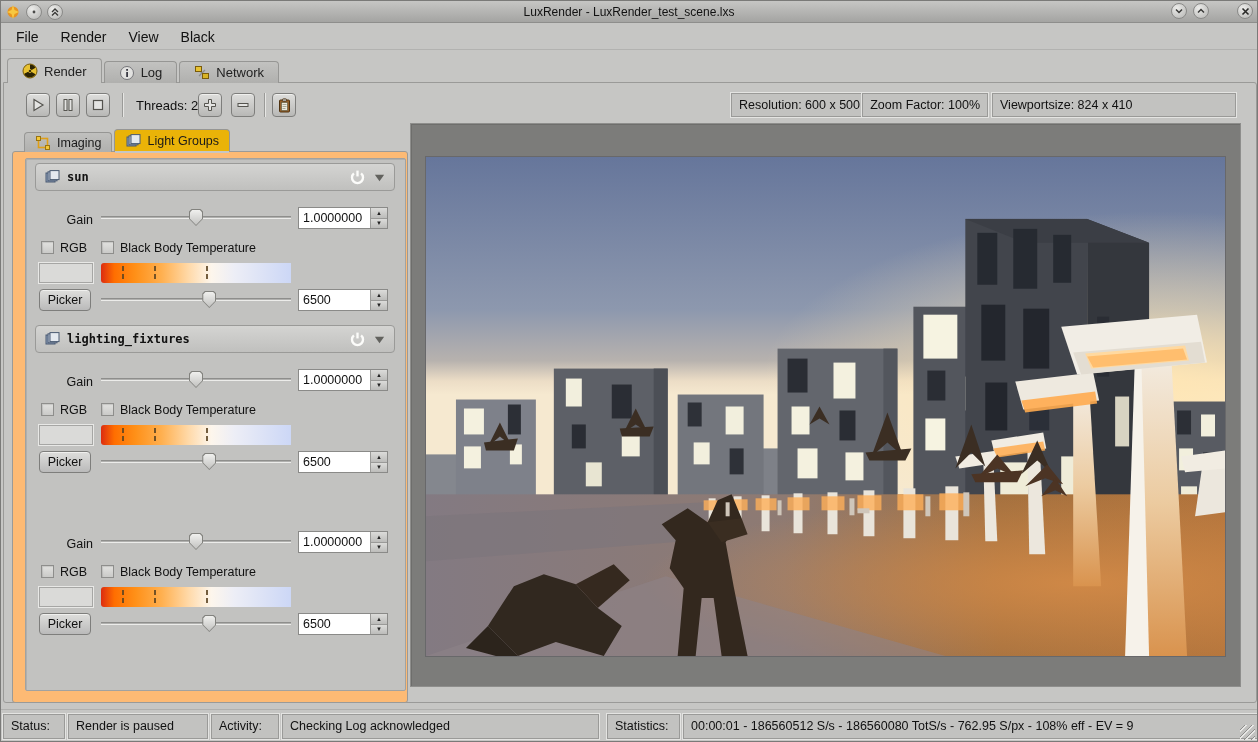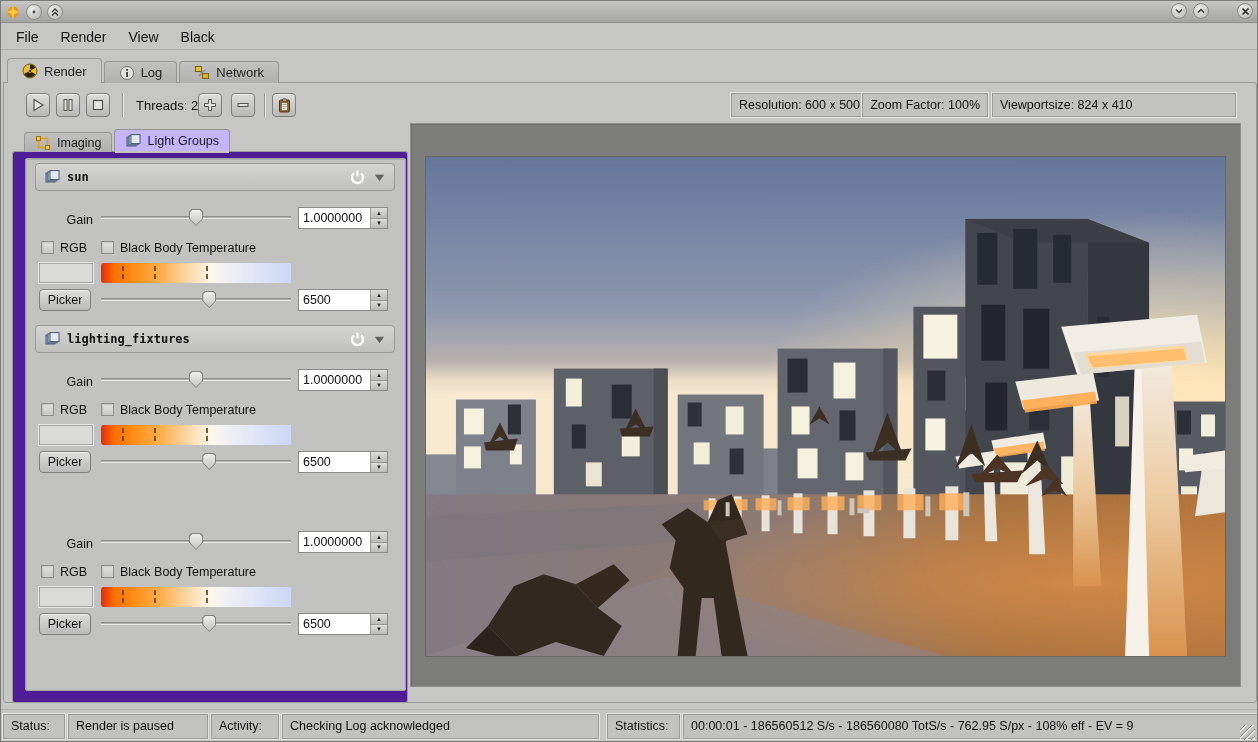--- a/index.html
+++ b/index.html
@@ -44,24 +44,24 @@
     display:flex; align-items:center; justify-content:center; box-shadow:inset 0 1px 0 #f0f0ee; }
   .vsep { position:absolute; top:2px; width:1px; height:24px; background:#9a9a98; box-shadow:1px 0 0 #e6e6e4; }
   .threads-label { position:absolute; top:7px; font-size:13px; color:#111; }
   .infobox { position:absolute; top:2px; height:24px; line-height:22px; padding:0 7px;
     border:1px solid #9a9a98; box-shadow:0 0 0 1px #e4e4e2; background:#c2c2c0; font-size:12.5px; color:#111; white-space:nowrap; }
   
   .ptabs { position:absolute; left:20px; top:46px; display:flex; align-items:flex-end; z-index:2; }
   .ptab { display:flex; align-items:center; gap:6px; padding:0 10px; height:20px;
     background:linear-gradient(#c0c0be,#b0b0ae); border:1px solid #969694; border-bottom:none;
     border-radius:4px 4px 0 0; margin-right:2px; font-size:12.5px; }
-  .ptab.active { height:23px; background:#c4b5fd; position:relative; }
+  .ptab.active { height:23px; background:#eab308; position:relative; }
   .ptab.active::after { content:""; position:absolute; left:0; right:0; bottom:-1px; height:2px; background:#c6c6c4; }
   .panel-frame { position:absolute; left:8px; top:68px; width:396px; height:552px;
-    border:1px solid #9a9a98; border-radius:3px; background:#4c1d95; }
+    border:1px solid #9a9a98; border-radius:3px; background:#fdba74; }
   .scrollarea { position:absolute; left:12px; top:6px; width:381px; height:533px;
     border:1px solid #a2a2a0; border-radius:2px; background:#c2c2c0;
     box-shadow:inset 1px 1px 0 #b0b0ae; }
   .lgroup { position:absolute; left:9px; width:360px; height:156px; }
   .ghead { position:absolute; left:0; top:0; width:360px; height:28px;
     border:1px solid #9a9a98; border-radius:4px; background:linear-gradient(#d4d4d2,#c0c0be);
     display:flex; align-items:center; padding:0 8px; gap:7px; }
   .gname { font-family:"DejaVu Sans Mono", monospace; font-weight:bold; font-size:12px; color:#111; }
   .ghead .spacer { flex:1; }
   .grow-label { position:absolute; font-size:12.5px; color:#111; }
@@ -119,20 +119,21 @@
     <svg width="8" height="8" viewBox="0 0 8 8">
         <circle cx="4" cy="4" r="1.4" fill="#4a4a48"></circle>
       </svg>
   </div>
   <div class="roundbtn">
     <svg width="10" height="10" viewBox="0 0 10 10" fill="none" stroke="#3a3a38" stroke-width="1.4">
       <path d="M2 5 L5 2 L8 5"></path>
         <path d="M2 8.5 L5 5.5 L8 8.5"></path>
       </svg>
   </div>
+  <div class="title-text">LuxRender - LuxRender_test_scene.lxs</div>
   <div class="win-right">
     <div class="roundbtn">
       <svg width="10" height="10" viewBox="0 0 10 10" fill="none" stroke="#3a3a38" stroke-width="1.5">
           <path d="M2 3.5 L5 6.5 L8 3.5"></path>
         </svg>
     </div>
     <div class="roundbtn">
       <svg width="10" height="10" viewBox="0 0 10 10" fill="none" stroke="#3a3a38" stroke-width="1.5">
           <path d="M2 6.5 L5 3.5 L8 6.5"></path>
         </svg>

